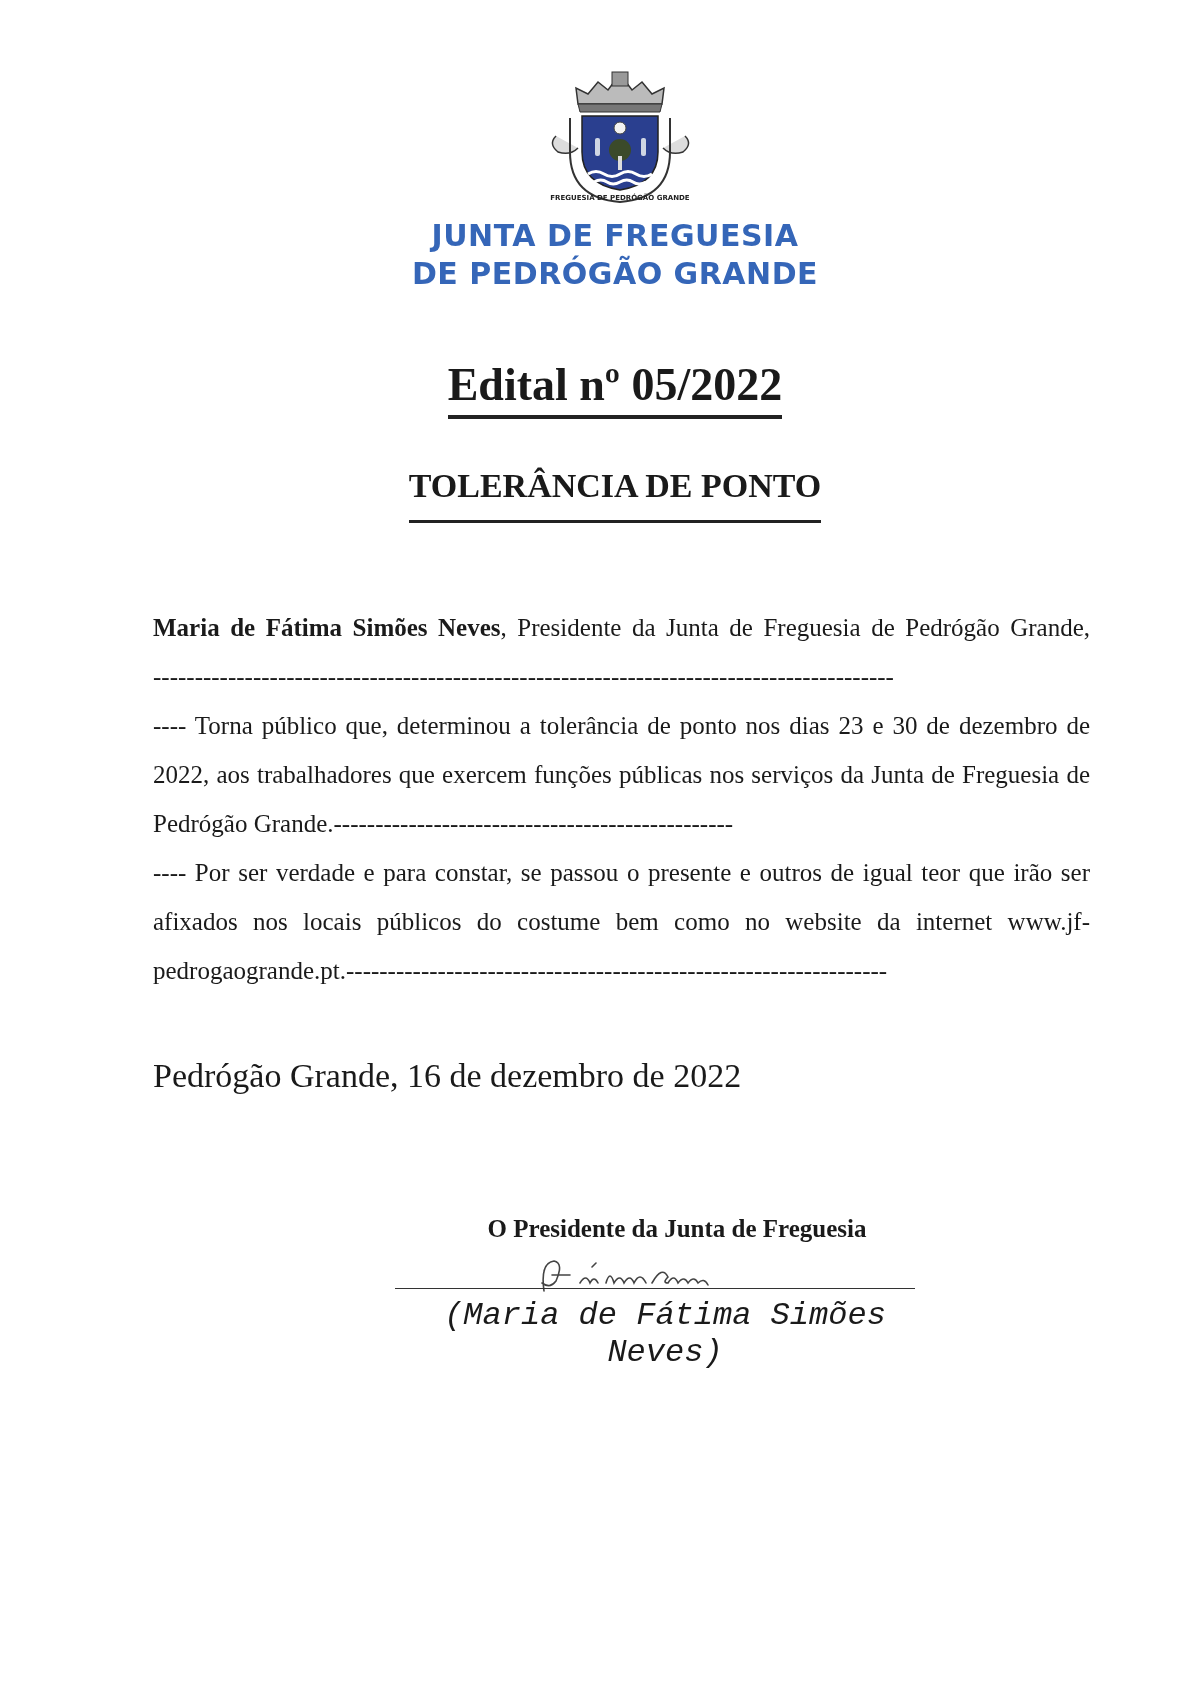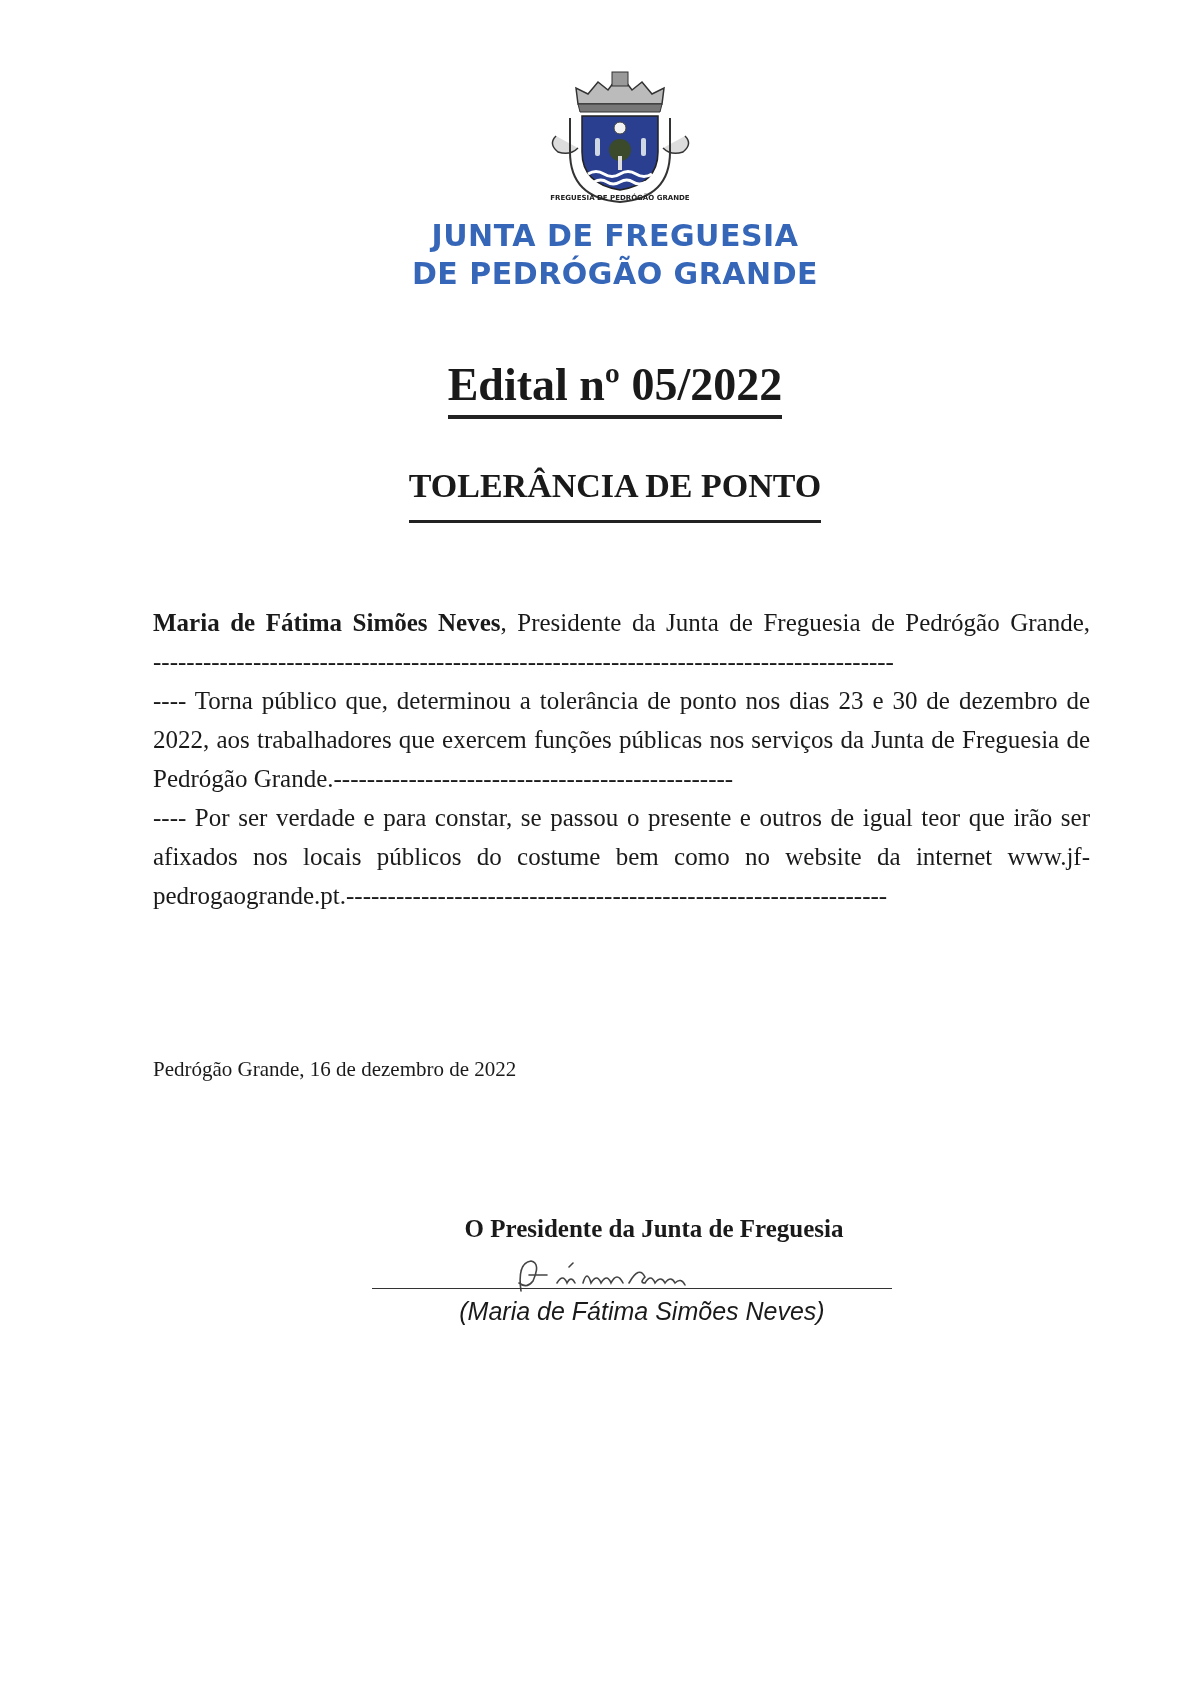--- a/index.html
+++ b/index.html
@@ -15,32 +15,32 @@
 
     .title { position: absolute; left: 0; width: 1230px; text-align: center; top: 358px;
       font-family: "Liberation Serif", serif; font-weight: bold; font-size: 46px; }
     .title span { border-bottom: 4px solid #222; padding-bottom: 5px; }
 
     .subtitle { position: absolute; left: 0; width: 1230px; text-align: center; top: 467px;
       font-family: "Liberation Serif", serif; font-weight: bold; font-size: 34px; }
     .subtitle span { border-bottom: 3px solid #222; padding-bottom: 16px; }
 
     .body { position: absolute; left: 153px; top: 603px; width: 937px;
-      font-family: "Liberation Serif", serif; font-size: 25px; line-height: 39px; text-align: justify; }
+      font-family: "Liberation Serif", serif; font-size: 25px; line-height: 49px; text-align: justify; }
     .body p { margin: 0; }
     .bold { font-weight: bold; }
     .dashes { white-space: nowrap; overflow: hidden; }
 
-    .date { position: absolute; left: 153px; top: 1057px; font-family: "Liberation Serif", serif; font-size: 21px; }
+    .date { position: absolute; left: 153px; top: 1057px; font-family: "Liberation Serif", serif; font-size: 34px; }
 
-    .sig-block { position: absolute; left: 372px; top: 1215px; width: 540px; text-align: center; }
+    .sig-block { position: absolute; left: 395px; top: 1215px; width: 540px; text-align: center; }
     .sig-title { font-family: "Liberation Serif", serif; font-weight: bold; font-size: 25px; margin-left: 24px; }
     .sig-line { position: absolute; left: 0; top: 73px; width: 520px; height: 0; border-top: 1.5px solid #333; }
     .sig-scribble { position: absolute; left: 135px; top: 38px; width: 230px; height: 44px; }
-    .sig-name { position: absolute; left: 0; width: 540px; top: 82px; font-family: Liberation Sans, sans-serif; font-style: italic; font-size: 25px; }
+    .sig-name { position: absolute; left: 0; width: 540px; top: 82px; font-family: Liberation Mono, monospace; font-style: italic; font-size: 32px; }
   </style>
 </head>
 <body>
 
 <div class="page">
 
   <svg class="crest" viewBox="0 0 145 140">
 
     <path d="M30 38 L28 22 L40 28 L50 16 L60 24 L72 8 L84 24 L94 16 L104 28 L116 22 L114 38 Z" fill="#bbb" stroke="#333" stroke-width="1.5"></path>
     <rect x="64" y="6" width="16" height="14" fill="#999" stroke="#333" stroke-width="1"></rect>

